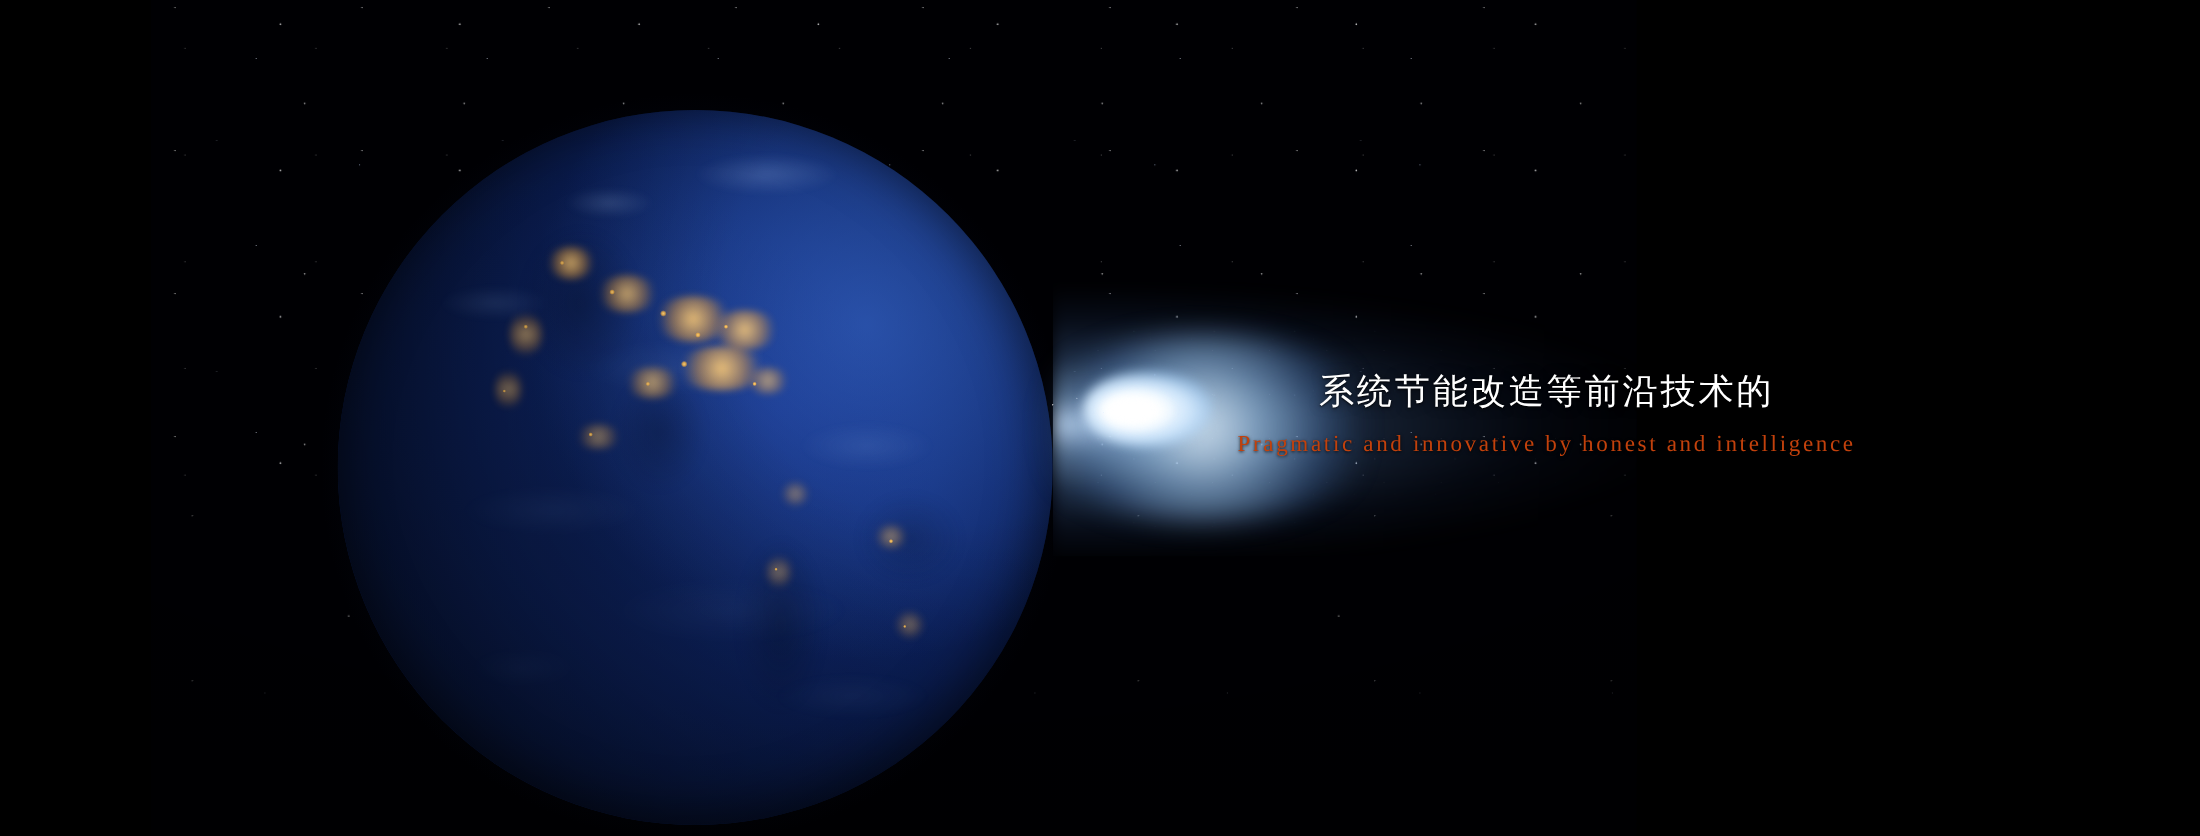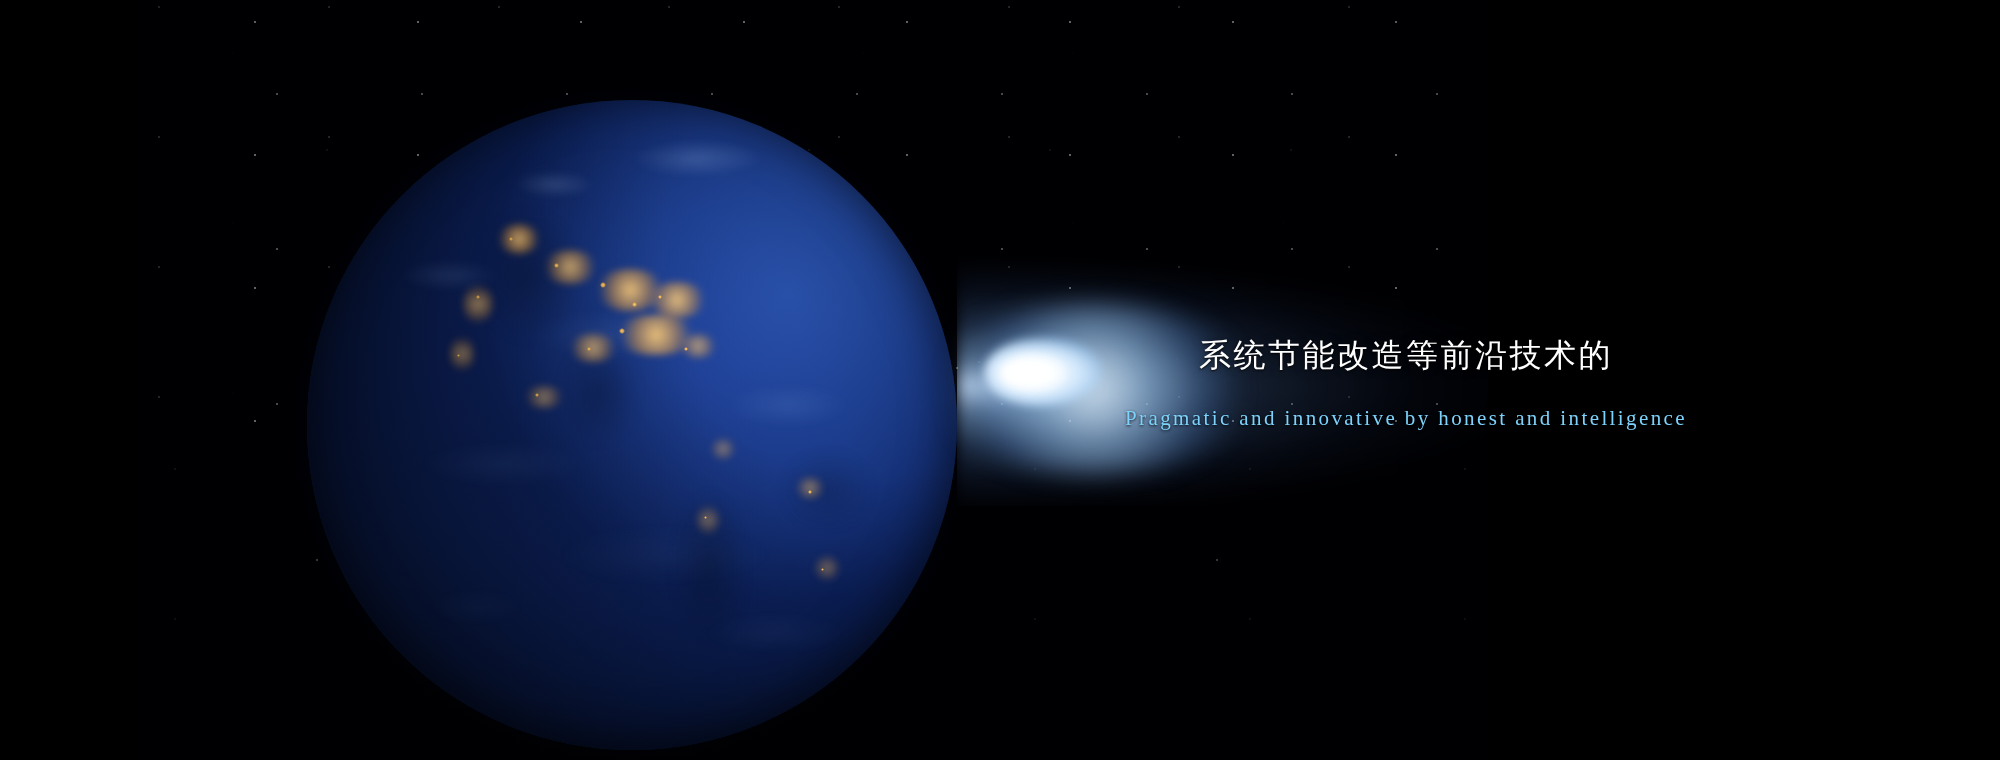--- a/index.html
+++ b/index.html
@@ -297,22 +297,22 @@
   .headline {
     color: #ffffff;
     font-size: 32px;
     line-height: 46px;
     letter-spacing: 2.5px;
     font-weight: 400;
     text-shadow: 0 0 10px rgba(0,0,0,.6), 0 1px 2px rgba(0,0,0,.8);
   }
   .headline .ln { display: block; }
   .subline {
-    margin-top: 27px;
-    color: #7dd3fc;
+    margin-top: 12px;
+    color: #c2410c;
     font-family: "Liberation Serif", "DejaVu Serif", serif;
     font-size: 21px;
     line-height: 26px;
     letter-spacing: 2.4px;
     text-shadow: 0 1px 3px rgba(0,0,0,.85);
   }
 </style>
 </head>
 <body>
 

